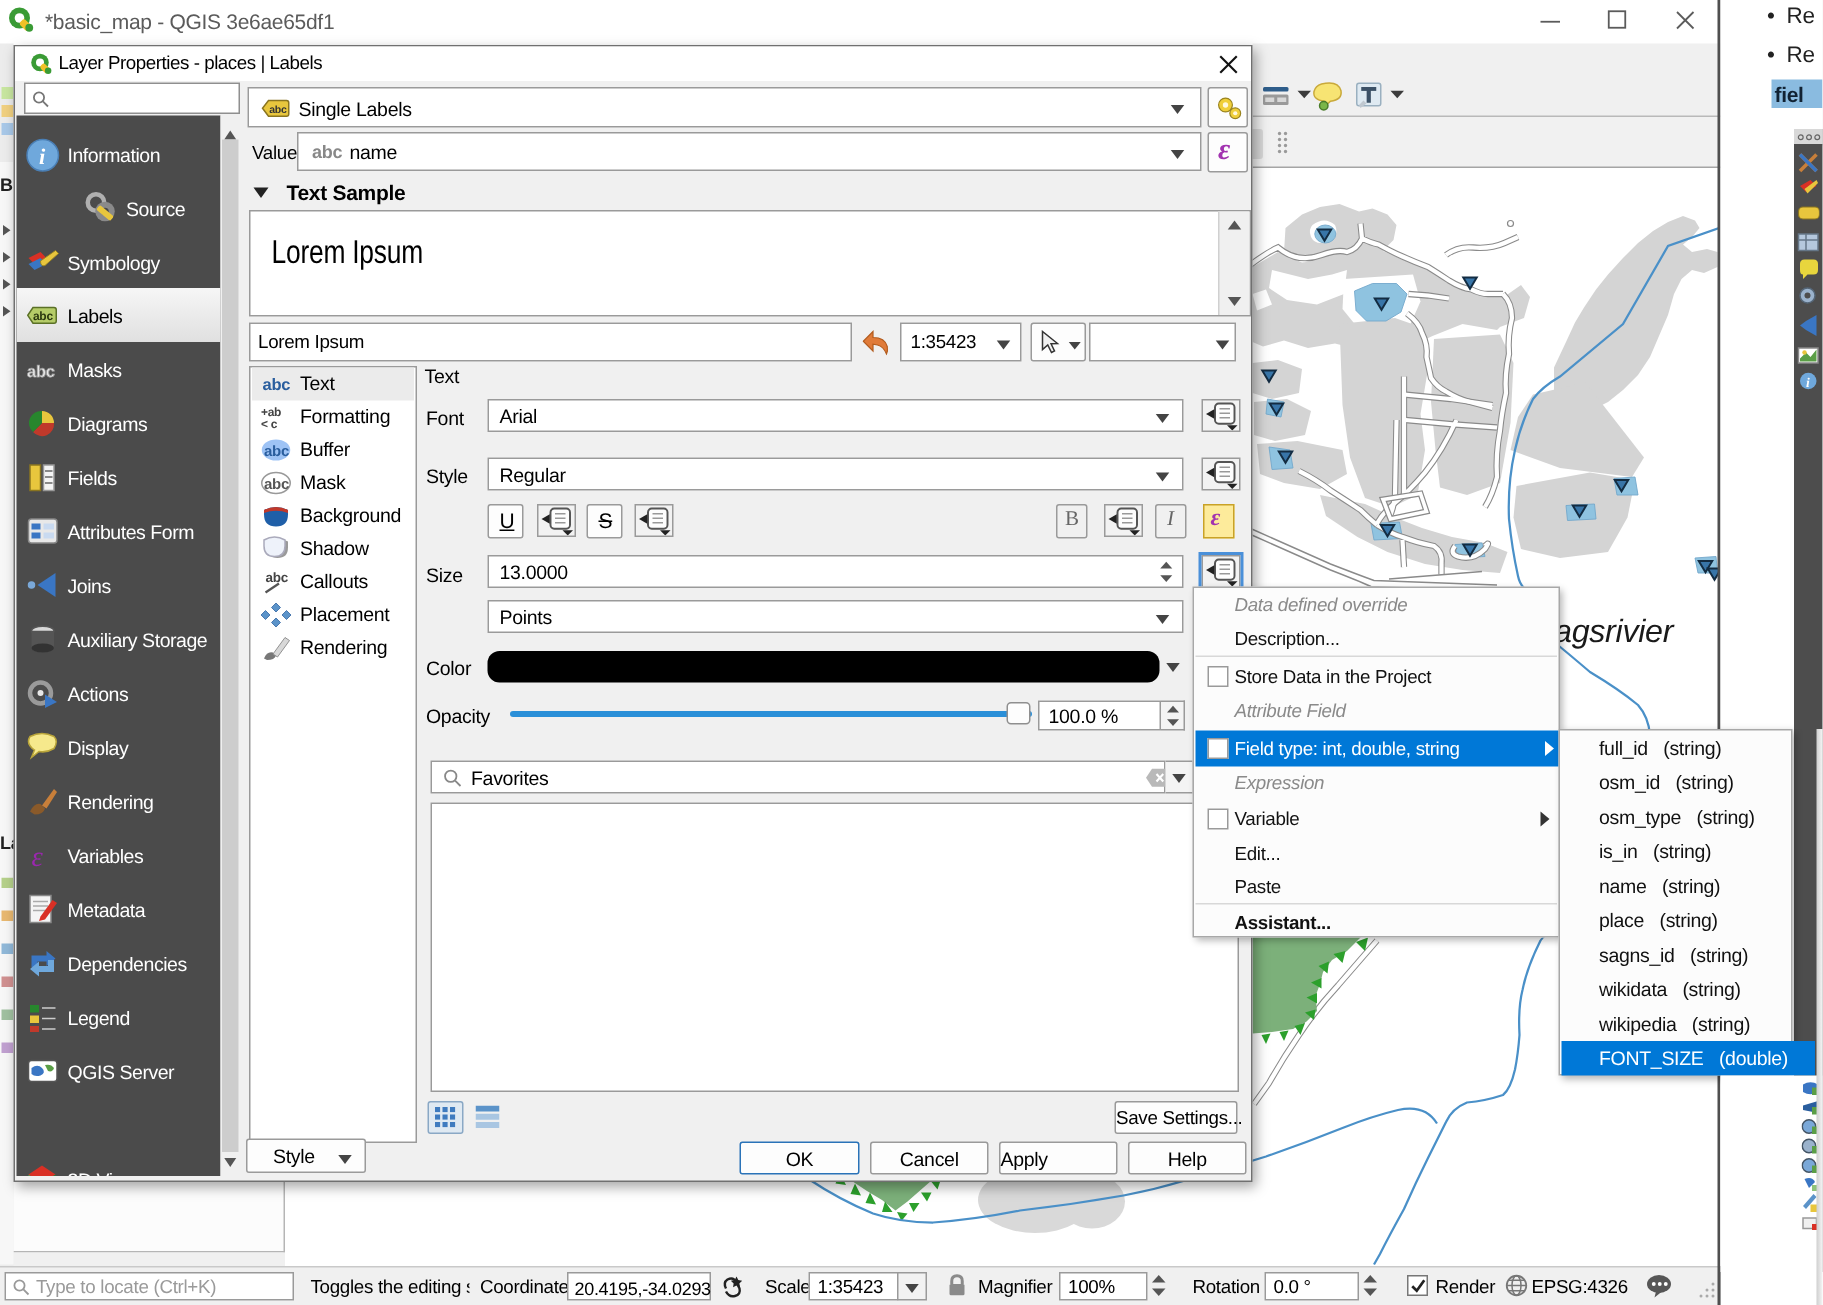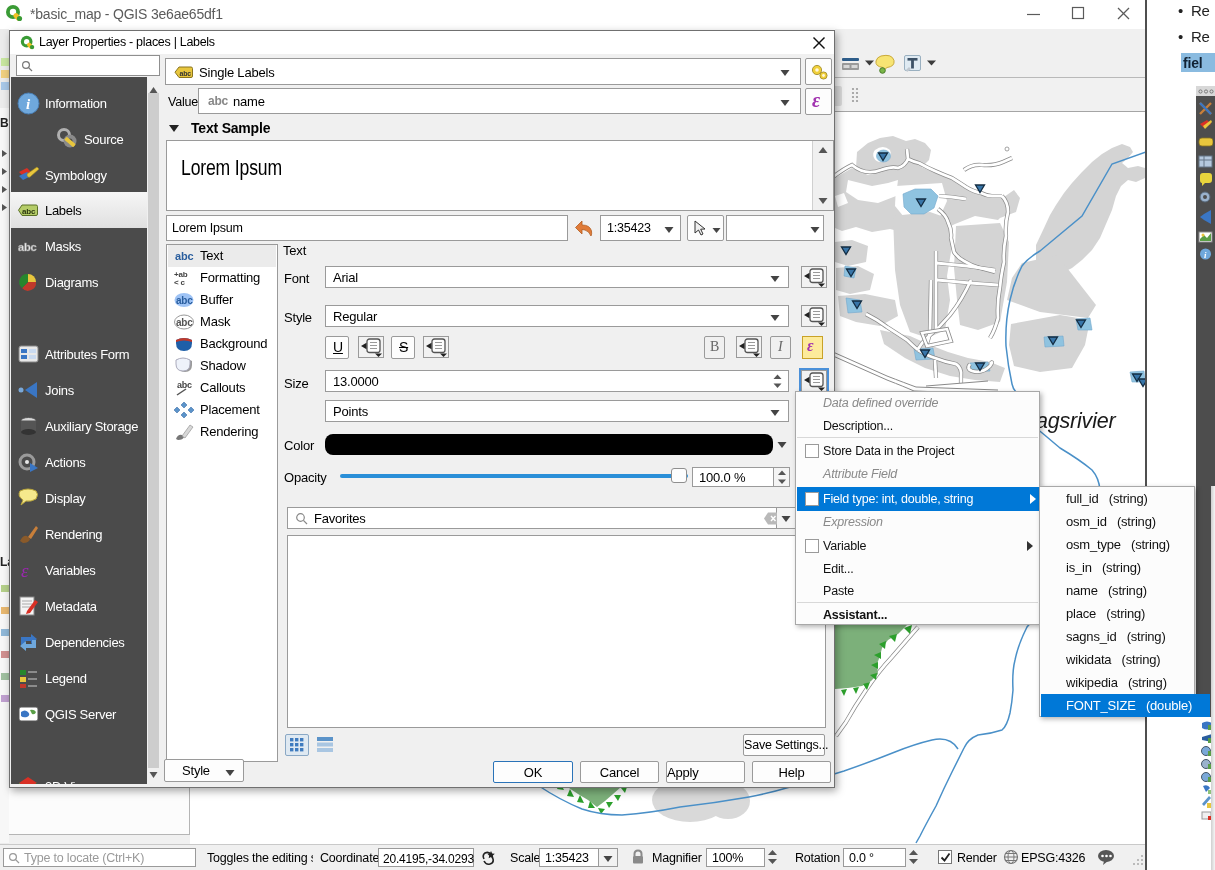--- a/index.html
+++ b/index.html
@@ -337,20 +337,32 @@
         <span>Masks</span>
       </div>
     <div class="sbrow" style="top:187px;">
         <svg width="23" height="23" viewBox="0 0 23 23">
           <path d="M11 3 A8 8 0 0 1 19 11 L11 11 Z" fill="#e8c63d"></path>
           <path d="M19 11 A8 8 0 0 1 5 17 L11 11 Z" fill="#c0392b"></path>
           <path d="M5 17 A8 8 0 0 1 11 3 L11 11 Z" fill="#27862d"></path>
         </svg>
         <span>Diagrams</span>
       </div>
+    <div class="sbrow" style="top:223px;">
+        <svg width="23" height="23" viewBox="0 0 23 23">
+          <rect x="3" y="3" width="7" height="17" fill="#e8c63d" stroke="#8a7520"></rect>
+          <rect x="12" y="3" width="7" height="17" fill="#f4f4f4" stroke="#999"></rect>
+          <g stroke="#666">
+            <line x1="13" y1="7" x2="18" y2="7"></line>
+            <line x1="13" y1="11" x2="18" y2="11"></line>
+            <line x1="13" y1="15" x2="18" y2="15"></line>
+          </g>
+        </svg>
+        <span>Fields</span>
+      </div>
     <div class="sbrow" style="top:259px;">
         <svg width="23" height="23" viewBox="0 0 23 23">
           <rect x="2" y="3" width="19" height="16" rx="2" fill="#e8e8e8" stroke="#888"></rect>
           <rect x="4" y="6" width="6" height="4" fill="#3a76c4"></rect>
           <rect x="12" y="6" width="7" height="4" fill="#c9daf0"></rect>
           <rect x="4" y="12" width="6" height="4" fill="#3a76c4"></rect>
           <rect x="12" y="12" width="7" height="4" fill="#c9daf0"></rect>
         </svg>
         <span>Attributes Form</span>
       </div>

